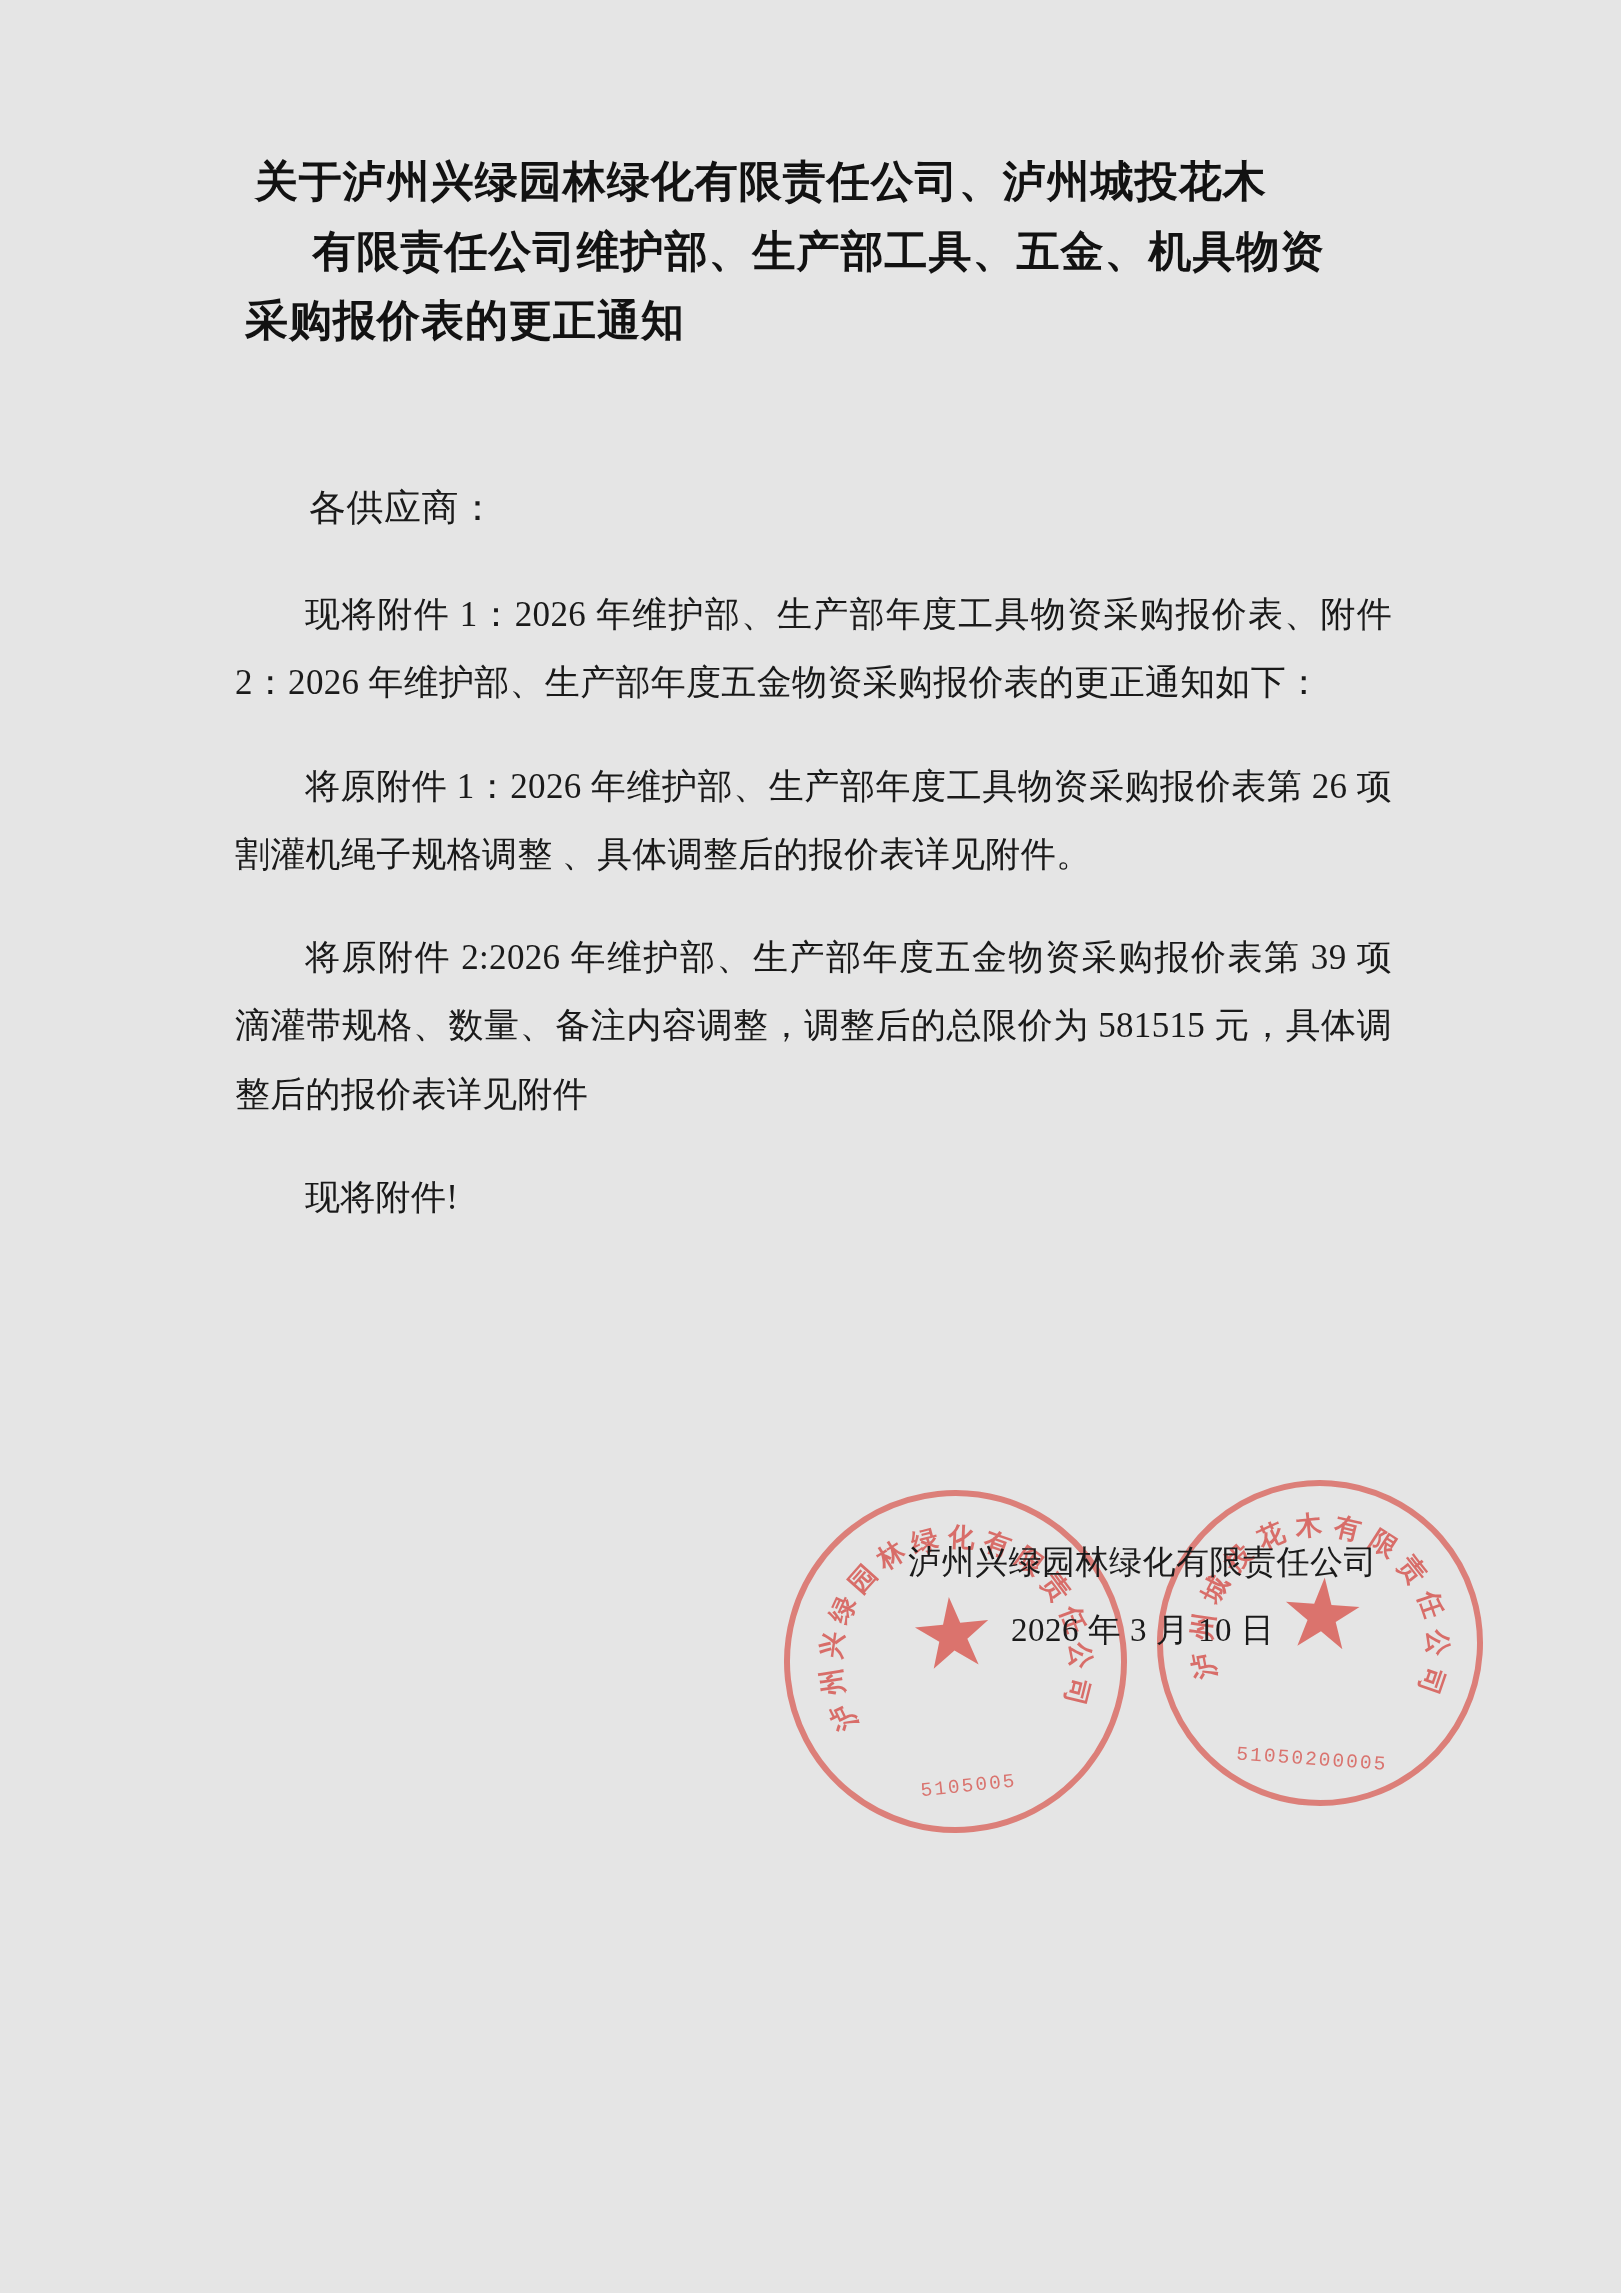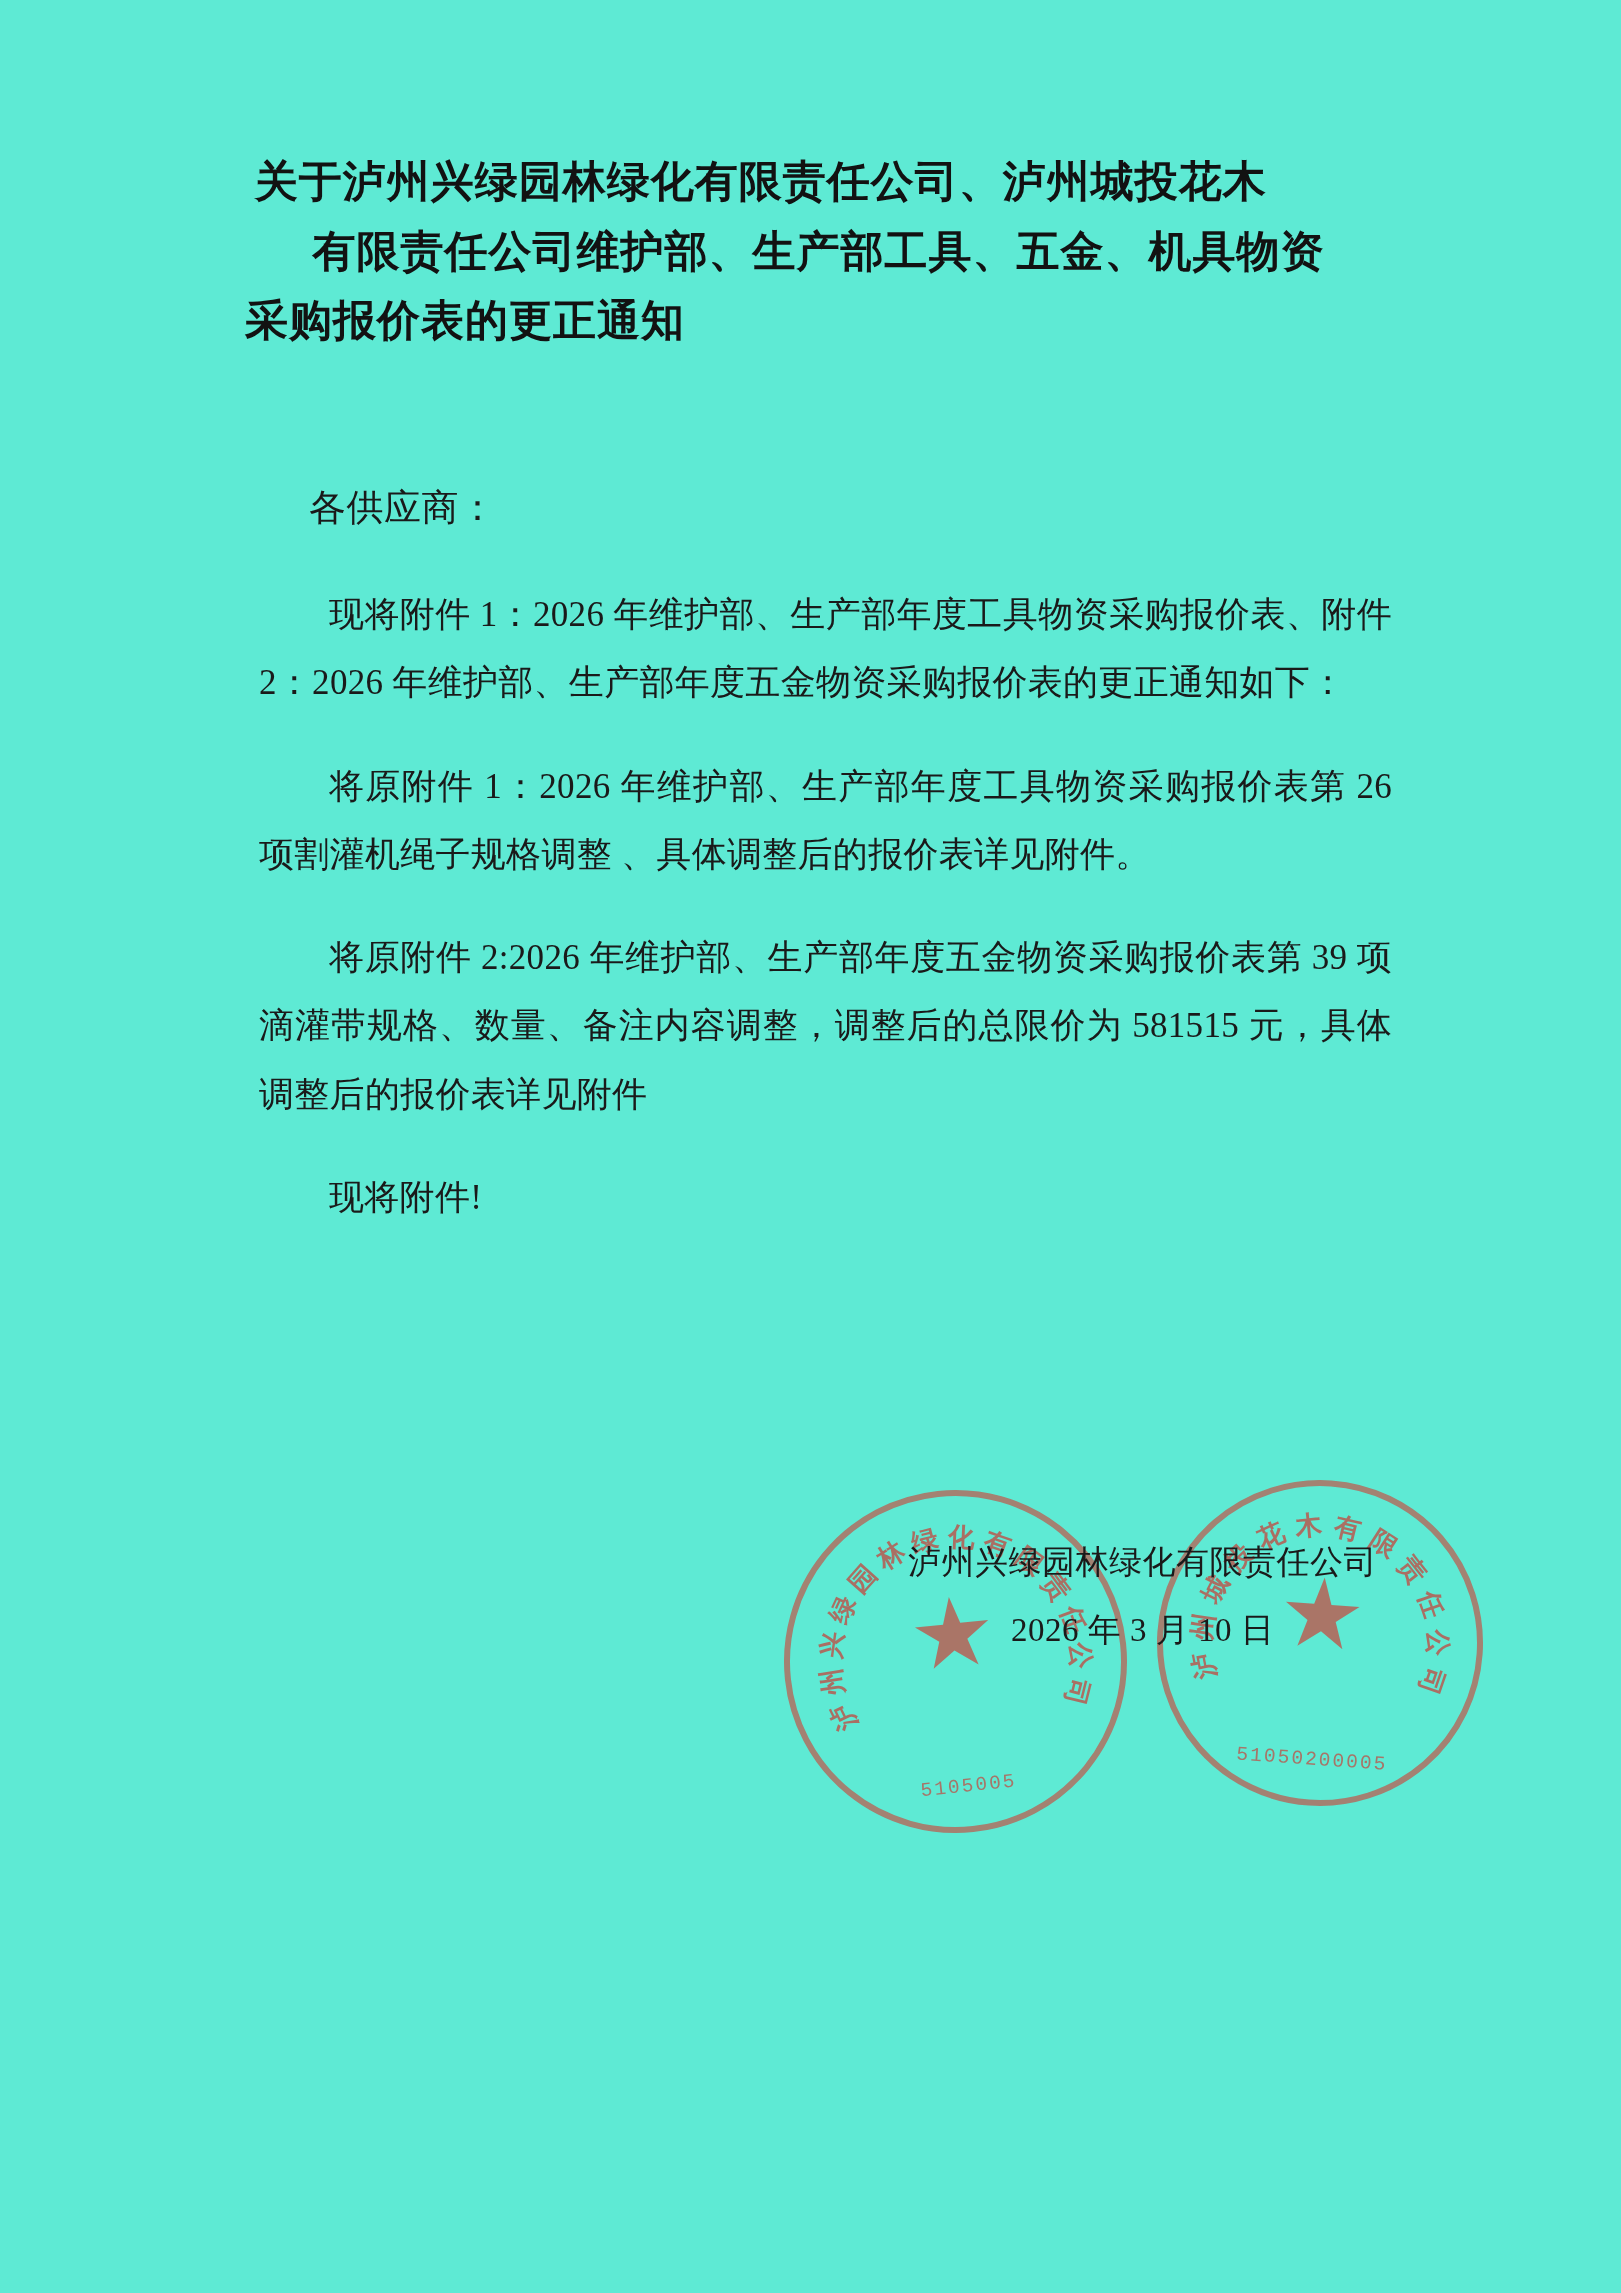--- a/index.html
+++ b/index.html
@@ -12,21 +12,21 @@
     height: 2294px;
     position: relative;
     font-family: "Liberation Serif", "DejaVu Serif", serif;
     color: #1a1a1a;
     overflow: hidden;
   }
 
   .page {
     position: absolute;
     inset: 0;
-    background: #5eead4;
+    background: #e5e5e5;
   }
 
   .doc-body {
     position: absolute;
     left: 235px;
     top: 147px;
     width: 1157px;
   }
 
   .doc-title {
@@ -57,21 +57,20 @@
     letter-spacing: 0.5px;
   }
 
   .para {
     font-size: 35px;
     line-height: 1.95;
     text-indent: 2em;
     letter-spacing: 0.3px;
     text-align: justify;
     margin-top: 3.9px;
-    margin-left: 24px;
   }
 
   .para.tight {
     margin-top: 0;
   }
 
   .signature {
     position: absolute;
     right: 165px;
     top: 1529px;

